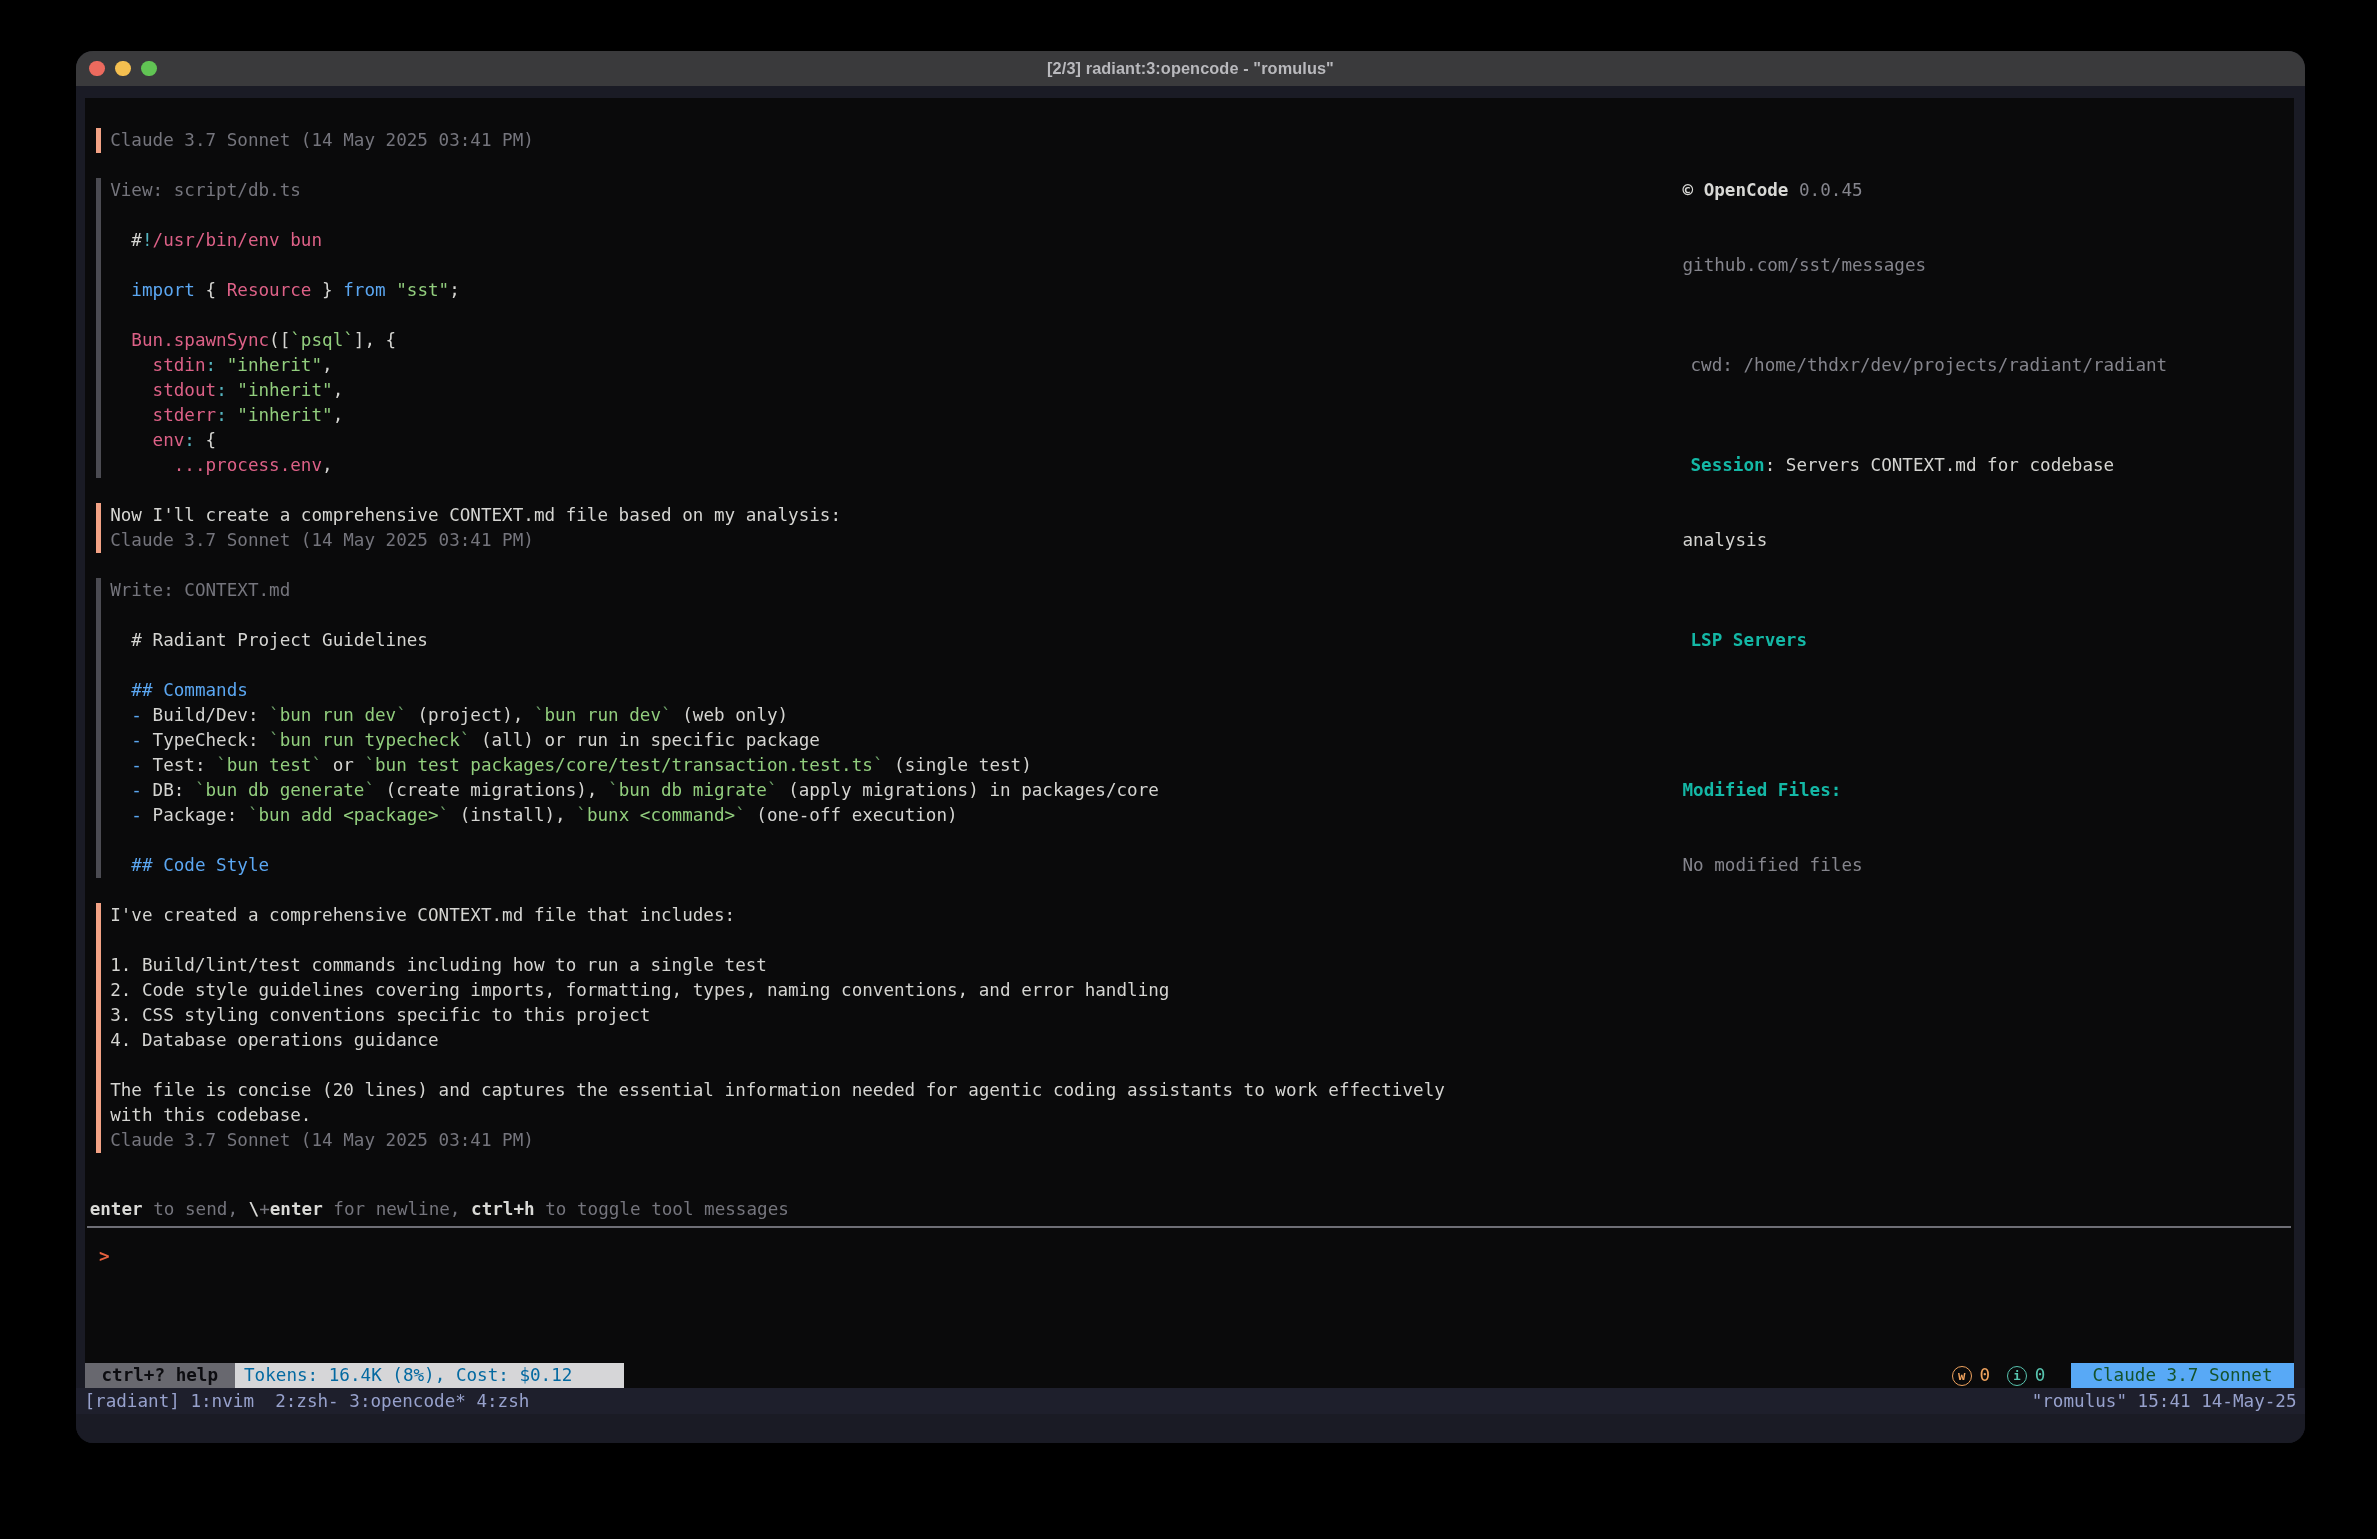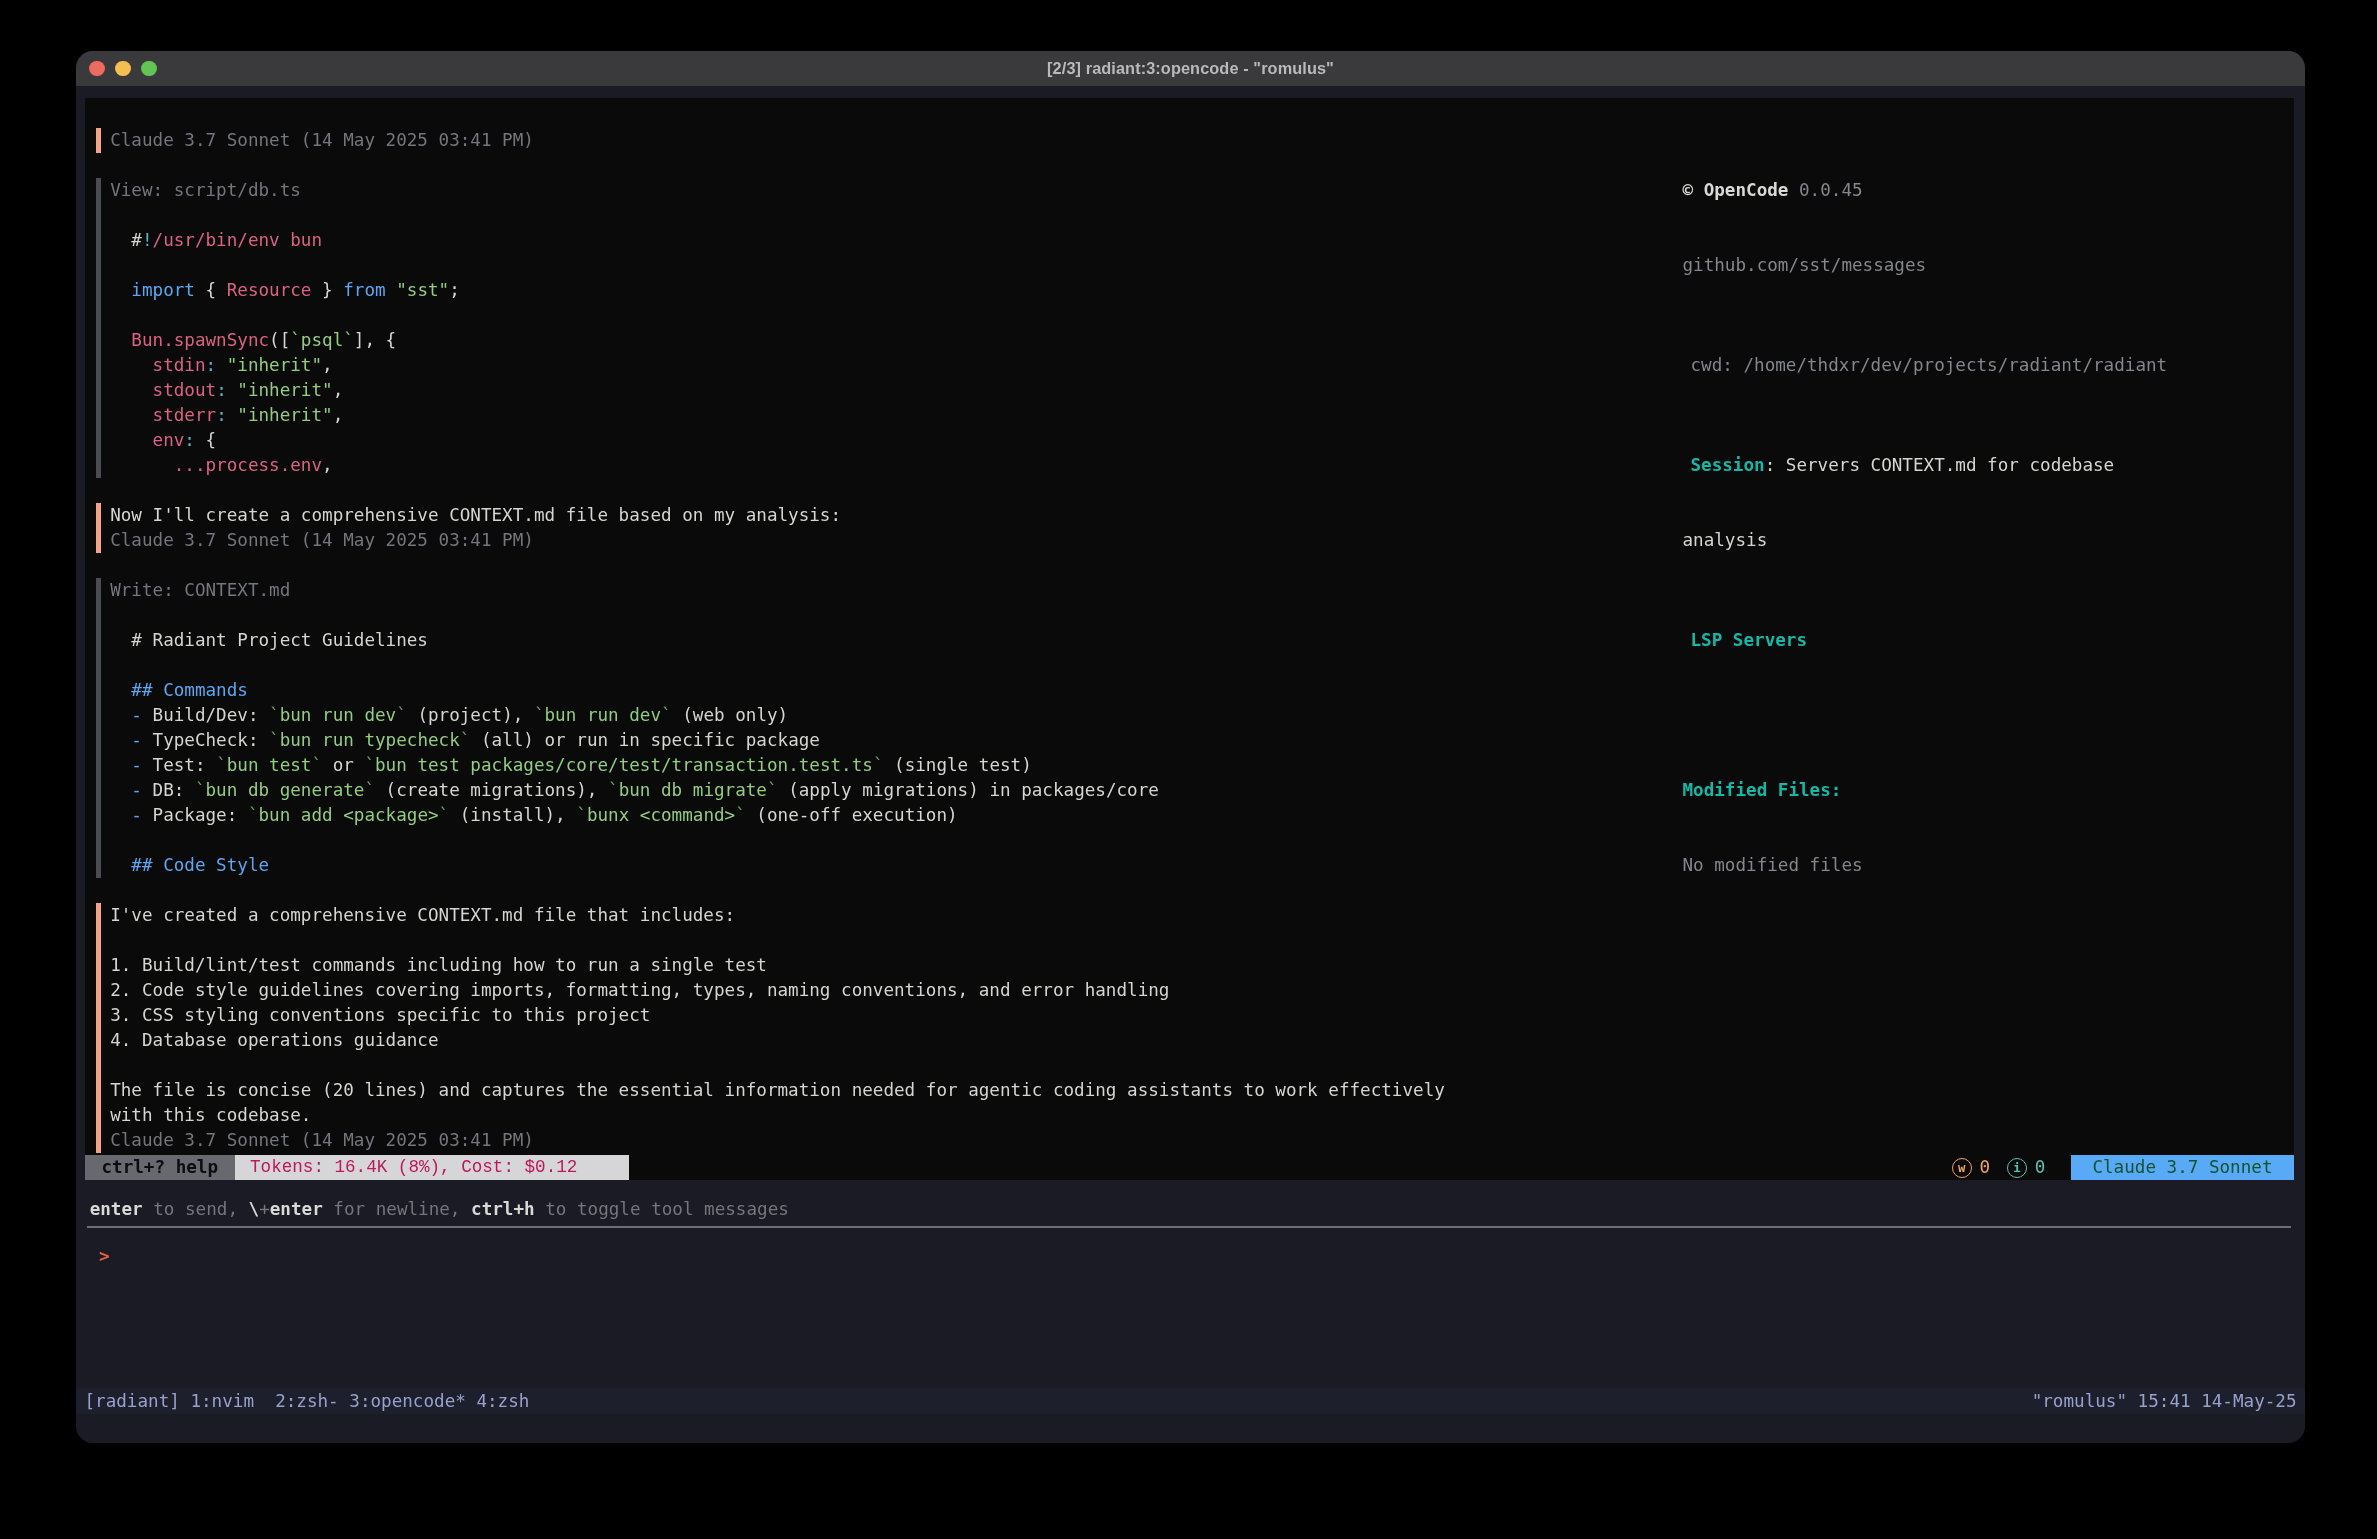--- a/index.html
+++ b/index.html
@@ -37,21 +37,21 @@
   .win-title {
     color:#b9b9bd; font-family:"Liberation Sans", sans-serif;
     font-size:16.3px; font-weight:700; letter-spacing:0.1px;
   }
 
   
   .terminal { position:absolute; left:0; top:35px; right:0; bottom:0; background:#1a1b25; }
 
   .app {
     position:absolute; left:8.5px; top:12.4px;
-    width:2209px; height:1082px;
+    width:2209px; height:1290px;
     background:#0a0a0b;
     font-size:17.6px; line-height:25px;
     color:#d5d5d2;
   }
 
   
   .chat { position:absolute; left:11.7px; top:30px; width:1572px; }
   .block { border-left:5.2px solid #4e4e55; padding-left:9px; margin-bottom:25px; white-space:pre; }
   .block.bar-orange { border-left-color:#f2a285; }
   .block.bar-gray   { border-left-color:#4b4b52;margin-top:8px; }
@@ -86,22 +86,22 @@
   
   .statusbar {
     position:absolute; left:0; bottom:0; width:100%; height:25.4px;
     display:flex; align-items:stretch; line-height:25.4px; font-size:17.6px;
   }
   .seg-help {
     background:#68686f; color:#0c0c10; font-weight:700;
     padding:0 17px; white-space:pre;
   }
   .seg-tokens {
-    background:#d6d6d8; color:#be185d;
-    padding-left:15px; padding-right:52px; white-space:pre;font-family:Liberation Mono, monospace;
+    background:#d6d6d8; color:#0369a1;
+    padding-left:9px; padding-right:52px; white-space:pre;
   }
   .sb-spacer { flex:1; }
   .diags { display:flex; align-items:center; gap:17px; margin-right:26px; }
   .diag { display:flex; align-items:center; gap:7.8px; }
   .diag-icon {
     width:20px; height:20px; border:1.6px solid currentColor; border-radius:50%;
     display:inline-flex; align-items:center; justify-content:center;
     font-size:12.4px; font-weight:700;
   }
   .diag.warn { color:#f0a35e; }

